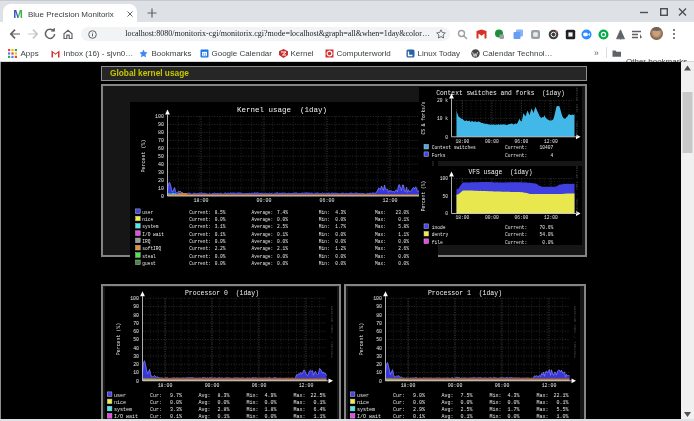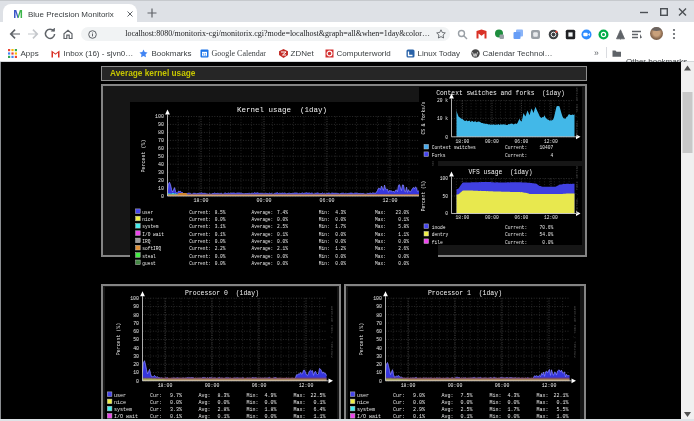--- a/index.html
+++ b/index.html
@@ -121,26 +121,26 @@
     <div style="position:absolute;left:63.5px;top:47.5px;height:11px;font-family:'Liberation Sans',sans-serif;font-size:8px;color:#3c4043;line-height:11px;white-space:nowrap;">Inbox (16) - sjvn0…</div>
     <svg style="position:absolute;left:139px;top:48.5px" width="9" height="9" xmlns="http://www.w3.org/2000/svg">
       <path d="M4.5 0.5l1.2 2.5 2.8.4-2 2 .5 2.8L4.5 6.9 2 8.2l.5-2.8-2-2 2.8-.4z" fill="#4285f4"></path>
     </svg>
     <div style="position:absolute;left:151.5px;top:47.5px;height:11px;font-family:'Liberation Sans',sans-serif;font-size:8px;color:#3c4043;line-height:11px;white-space:nowrap;">Bookmarks</div>
     <svg style="position:absolute;left:200px;top:48.5px" width="9" height="9" xmlns="http://www.w3.org/2000/svg">
       <rect x="0.5" y="0.5" width="8" height="8" rx="1" fill="#1a73e8"></rect>
       <rect x="2" y="2.8" width="5" height="4.4" fill="#fff"></rect>
       <text x="4.5" y="6.6" font-size="4" text-anchor="middle" fill="#1a73e8" font-family="Liberation Sans">31</text>
     </svg>
-    <div style="position:absolute;left:211.5px;top:47.5px;height:11px;font-family:Liberation Serif, serif;font-size:8px;color:#3c4043;line-height:11px;white-space:nowrap;">Google Calendar</div>
+    <div style="position:absolute;left:211.5px;top:47.5px;height:11px;font-family:Liberation Sans, sans-serif;font-size:8px;color:#3c4043;line-height:11px;white-space:nowrap;">Google Calendar</div>
     <svg style="position:absolute;left:279px;top:48.5px" width="9" height="9" xmlns="http://www.w3.org/2000/svg">
       <path d="M4.5 0 9 2.3V6L4.5 9 0 6V2.3Z" fill="#c4302b"></path>
       <path d="M2 3h5L3.5 6H7" stroke="#fff" stroke-width="1" fill="none"></path>
     </svg>
-    <div style="position:absolute;left:290.5px;top:47.5px;height:11px;font-family:'Liberation Sans',sans-serif;font-size:8px;color:#3c4043;line-height:11px;white-space:nowrap;">ZDNet</div>
+    <div style="position:absolute;left:290.5px;top:47.5px;height:11px;font-family:'Liberation Sans',sans-serif;font-size:8px;color:#3c4043;line-height:11px;white-space:nowrap;">Kernel</div>
     <svg style="position:absolute;left:325px;top:48.5px" width="9" height="9" xmlns="http://www.w3.org/2000/svg">
       <rect x="0.5" y="0.5" width="8" height="8" fill="#d32f2f"></rect>
       <circle cx="4.5" cy="4.5" r="2.4" fill="none" stroke="#fff" stroke-width="1.2"></circle>
     </svg>
     <div style="position:absolute;left:336.5px;top:47.5px;height:11px;font-family:'Liberation Sans',sans-serif;font-size:8px;color:#3c4043;line-height:11px;white-space:nowrap;">Computerworld</div>
     <svg style="position:absolute;left:406px;top:48.5px" width="9" height="9" xmlns="http://www.w3.org/2000/svg">
       <rect x="0.5" y="0.5" width="8" height="8" rx="1.5" fill="#2962a8"></rect>
       <path d="M2.5 2.5v4h4" stroke="#fff" stroke-width="1.3" fill="none"></path>
     </svg>
     <div style="position:absolute;left:417.5px;top:47.5px;height:11px;font-family:'Liberation Sans',sans-serif;font-size:8px;color:#3c4043;line-height:11px;white-space:nowrap;">Linux Today</div>
@@ -149,21 +149,21 @@
       <path d="M1.5 3.2l1.6 4.3 1-3 .9 3 1.6-4.3" stroke="#fff" stroke-width="0.7" fill="none"></path>
     </svg>
     <div style="position:absolute;left:482.5px;top:47.5px;height:11px;font-family:'Liberation Sans',sans-serif;font-size:8px;color:#3c4043;line-height:11px;white-space:nowrap;">Calendar Technol…</div>
     <div style="position:absolute;left:594px;top:47px;width:12px;height:12px;font-family:'Liberation Sans',sans-serif;font-size:8.5px;color:#5f6368;line-height:12px;">»</div>
     <div style="position:absolute;left:605.5px;top:47px;width:1px;height:11px;background:#dadce0;"></div>
     <svg style="position:absolute;left:612px;top:48.5px" width="10" height="9" xmlns="http://www.w3.org/2000/svg">
       <path d="M0.5 1.5h3l1 1.3h4.5v5H0.5z" fill="#5f6368"></path>
     </svg>
     <div style="position:absolute;left:626px;top:47.5px;height:11px;font-family:'Liberation Sans',sans-serif;font-size:8px;color:#3c4043;line-height:11px;white-space:nowrap;margin-top:8px;">Other bookmarks</div>
     <div style="position:absolute;left:0;top:62px;width:694px;height:359px;background:#000;">
-      <div style="position:absolute;left:101px;top:3.5px;width:486px;height:15px;background:#262626;border:1.5px solid #8e8e8e;font-family:'Liberation Sans',sans-serif;font-size:8.3px;font-weight:bold;color:#c6c600;line-height:11px;padding:1px 0 0 8px;">Average kernel usage</div>
+      <div style="position:absolute;left:101px;top:3.5px;width:486px;height:15px;background:#262626;border:1.5px solid #8e8e8e;font-family:'Liberation Sans',sans-serif;font-size:8.3px;font-weight:bold;color:#c6c600;line-height:11px;padding:1px 0 0 8px;">Global kernel usage</div>
       <div style="position:absolute;left:101px;top:22px;width:486px;height:173px;background:#161616;border:2px solid #848484;"></div>
       <div style="position:absolute;left:106px;top:40px;width:308px;height:167px;overflow:hidden;margin-left:24px;">
         <svg width="308" height="167" style="position:absolute;left:0;top:0" xmlns="http://www.w3.org/2000/svg">
           <rect width="308" height="167" fill="#000000"></rect>
           <text x="152.0" y="9.5" font-family="&quot;Liberation Mono&quot;,monospace" font-size="7.5" fill="#f0f0f0" text-anchor="middle" font-weight="normal">Kernel usage&nbsp; (1day)</text>
           <line x1="37.5" y1="14.5" x2="289.5" y2="14.5" stroke="#4a4a4a" stroke-width="0.6" stroke-dasharray="1,1.6"></line>
           <text x="34.0" y="16.3" font-family="&quot;Liberation Mono&quot;,monospace" font-size="5.0" fill="#e8e8e8" text-anchor="end" font-weight="normal">100</text>
           <line x1="37.5" y1="22.4" x2="289.5" y2="22.4" stroke="#4a4a4a" stroke-width="0.6" stroke-dasharray="1,1.6"></line>
           <text x="34.0" y="24.2" font-family="&quot;Liberation Mono&quot;,monospace" font-size="5.0" fill="#e8e8e8" text-anchor="end" font-weight="normal">90</text>
           <line x1="37.5" y1="30.4" x2="289.5" y2="30.4" stroke="#4a4a4a" stroke-width="0.6" stroke-dasharray="1,1.6"></line>

